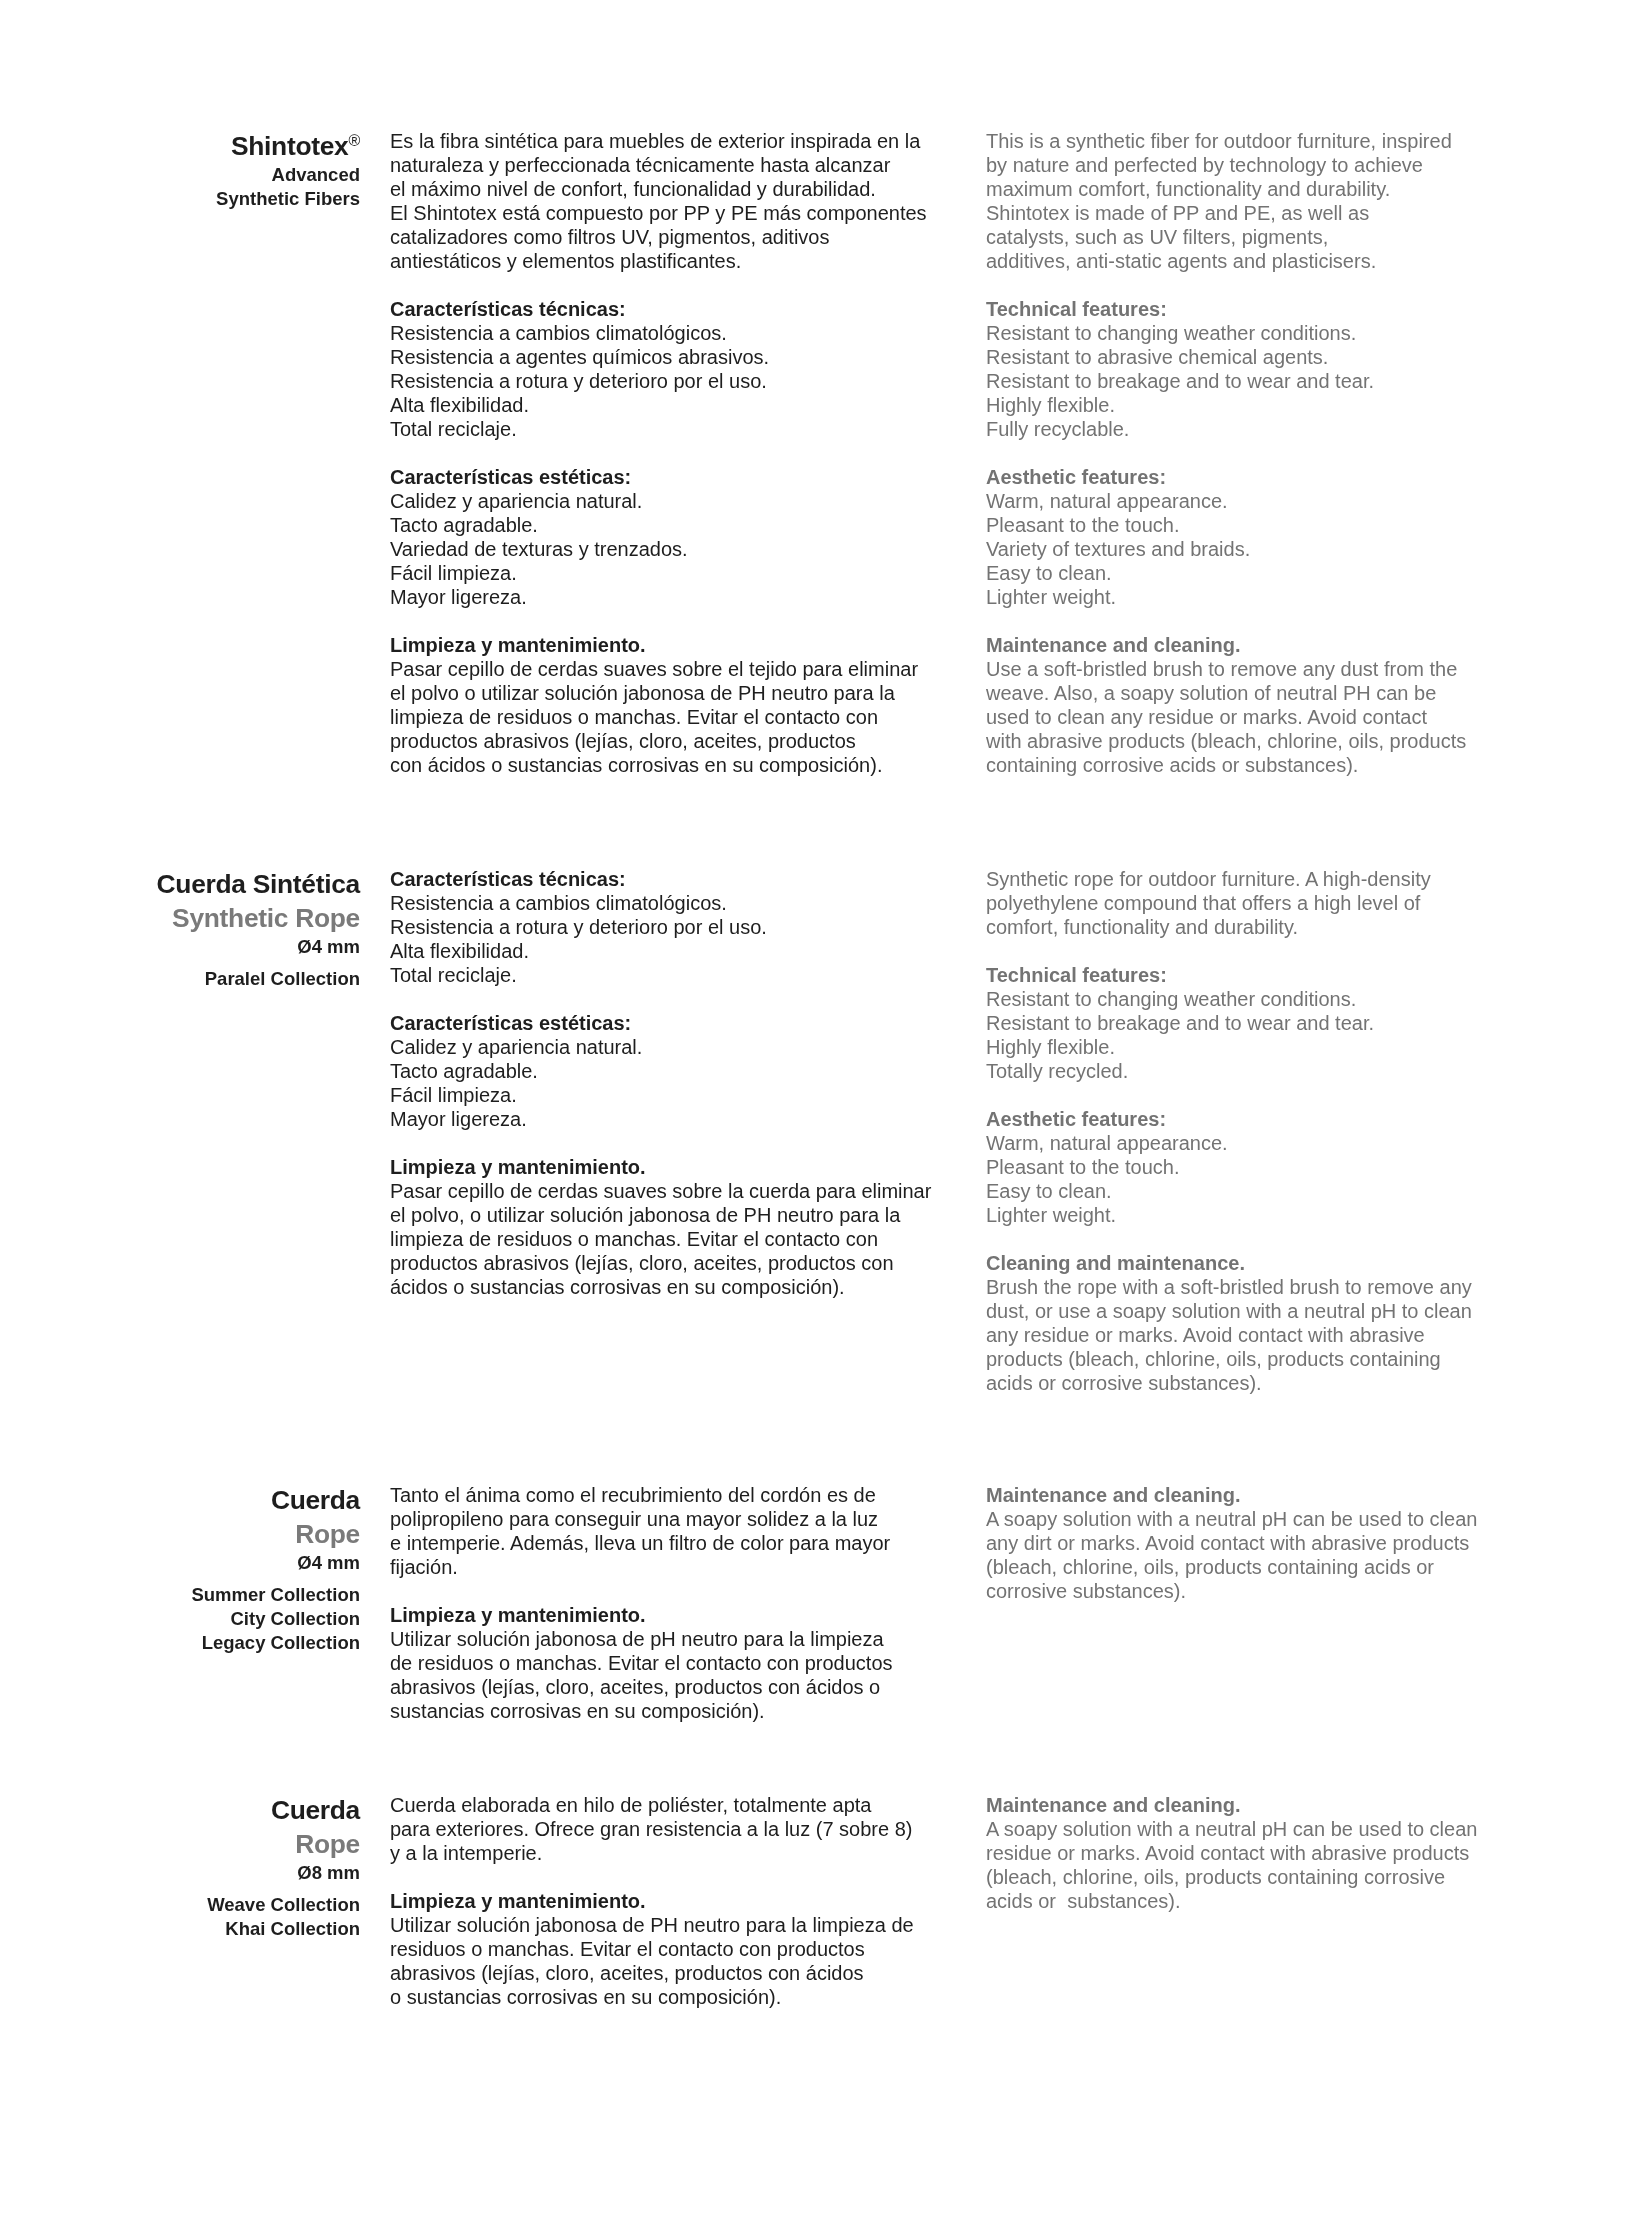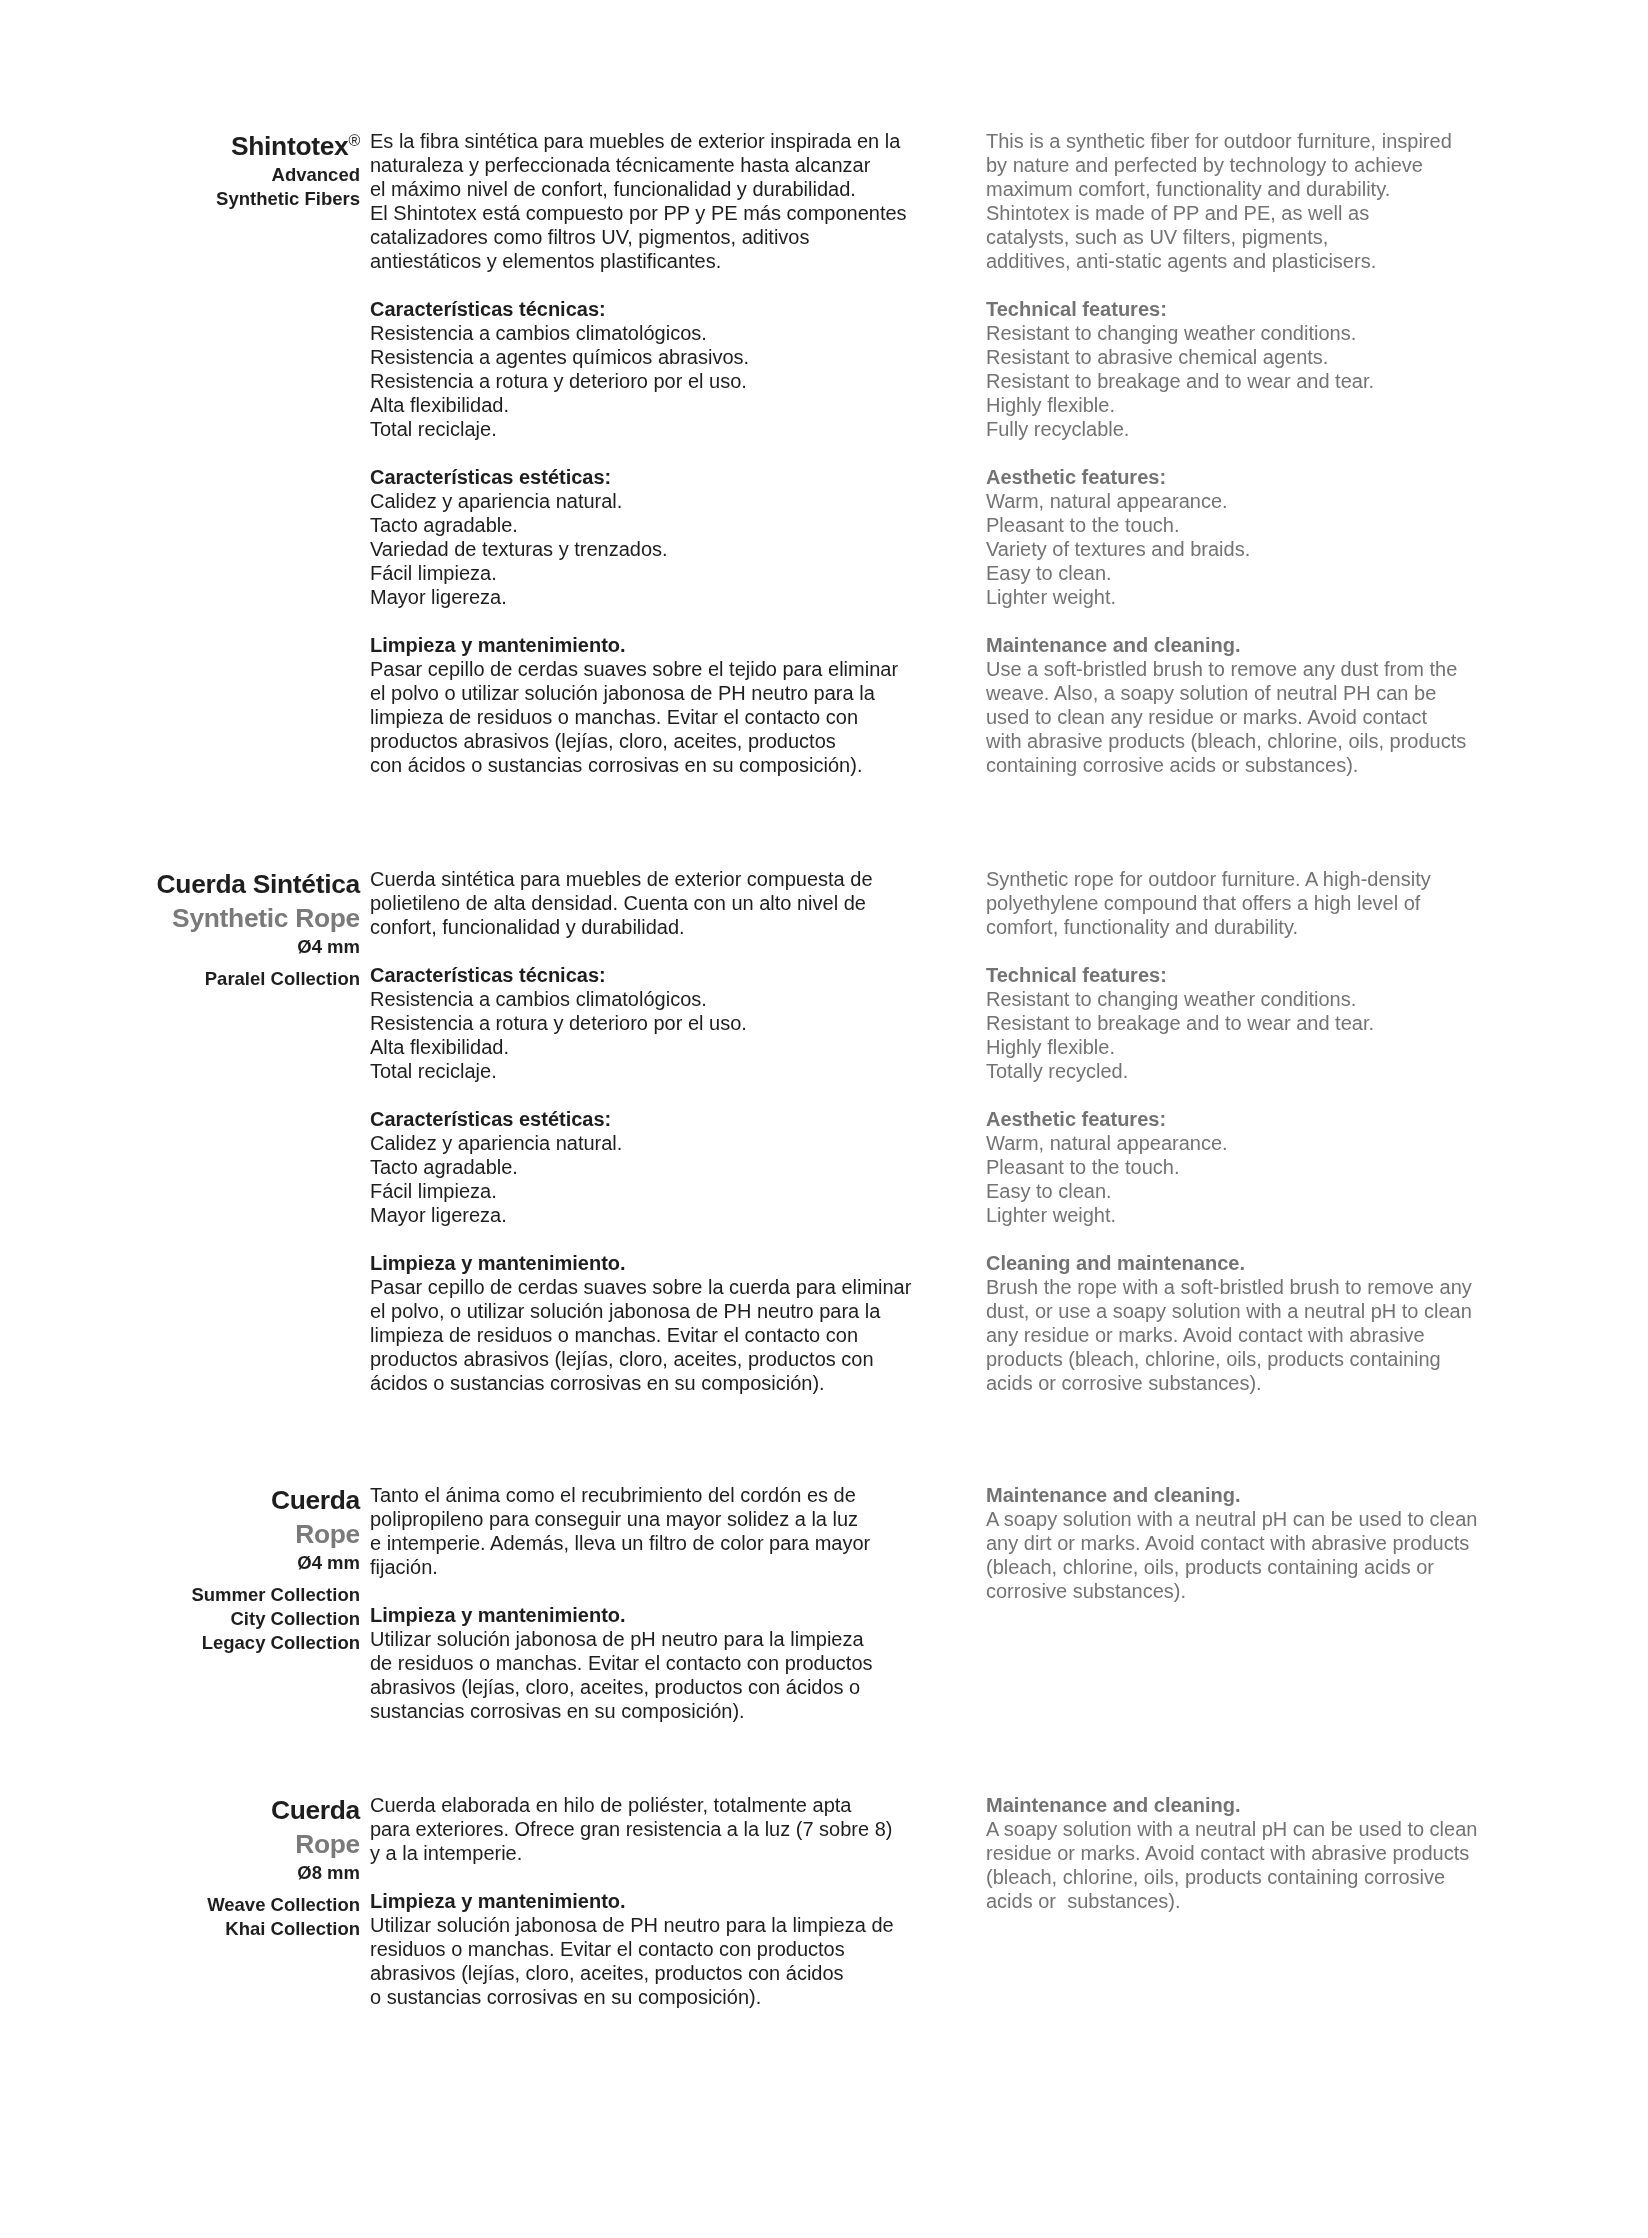--- a/index.html
+++ b/index.html
@@ -1,20 +1,20 @@
 <!DOCTYPE html>
 <html style="font-size:10.6px"><head>
 <meta charset="utf-8">
 <style>
   html, body { margin: 0; padding: 0; background: #ffffff; }
   body { width: 1648px; height: 2239px; position: relative; overflow: hidden;
          font-family: "Liberation Sans", sans-serif; }
   .section { position: absolute; left: 0; width: 1648px; }
   .label-col { position: absolute; left: 81px; width: 279px; text-align: right; }
-  .es-col { position: absolute; left: 370px; width: 581px; color: #1e1e1e; }
+  .es-col { position: absolute; left: 390px; width: 581px; color: #1e1e1e; }
   .en-col { position: absolute; left: 986px; width: 581px; color: #737373; }
   .title { font-size: 26.4px; font-weight: bold; color: #1e1e1e; line-height: 34px; letter-spacing: -0.3px; }
   .title sup { font-size: 16px; font-weight: normal; vertical-align: 9.2px; line-height: 0; }
   .subtitle { font-size: 26.4px; font-weight: bold; color: #7a7a7a; line-height: 34px; letter-spacing: -0.3px; }
   .meta { font-size: 18.5px; font-weight: bold; color: #1e1e1e; line-height: 24px; }
   .meta.gap { margin-top: 8px; }
   .line { font-size: 20px; line-height: 24px; white-space: pre; }
   .block { margin-bottom: 24px; }
   .block-head { font-size: 20px; line-height: 24px; font-weight: bold; }
 </style>
@@ -99,25 +99,20 @@
     </div>
     <div class="section" style="top: 867px;">
       <div class="label-col">
         <div class="title"><span>Cuerda Sintética</span></div>
         <div class="subtitle">Synthetic Rope</div>
         <div class="meta">Ø4 mm</div>
         <div class="meta gap">Paralel Collection</div>
       </div>
       <div class="es-col">
         <div class="block">
-          <div class="line">Cuerda sintética para muebles de exterior compuesta de</div>
-          <div class="line">polietileno de alta densidad. Cuenta con un alto nivel de</div>
-          <div class="line">confort, funcionalidad y durabilidad.</div>
-        </div>
-        <div class="block">
           <div class="block-head">Características técnicas:</div>
           <div class="line">Resistencia a cambios climatológicos.</div>
           <div class="line">Resistencia a rotura y deterioro por el uso.</div>
           <div class="line">Alta flexibilidad.</div>
           <div class="line">Total reciclaje.</div>
         </div>
         <div class="block">
           <div class="block-head">Características estéticas:</div>
           <div class="line">Calidez y apariencia natural.</div>
           <div class="line">Tacto agradable.</div>

